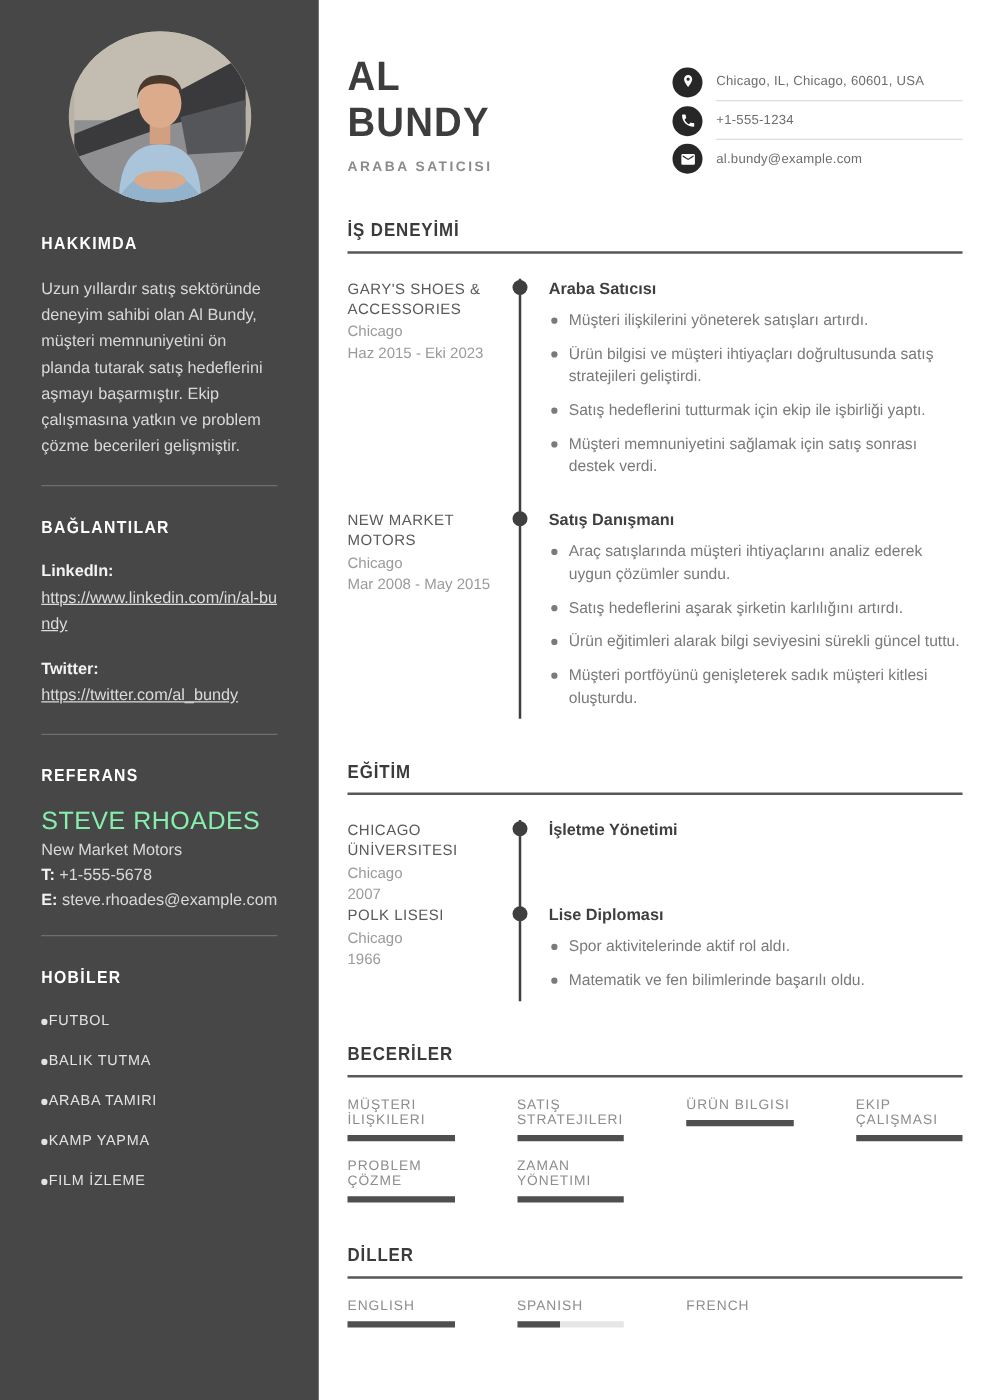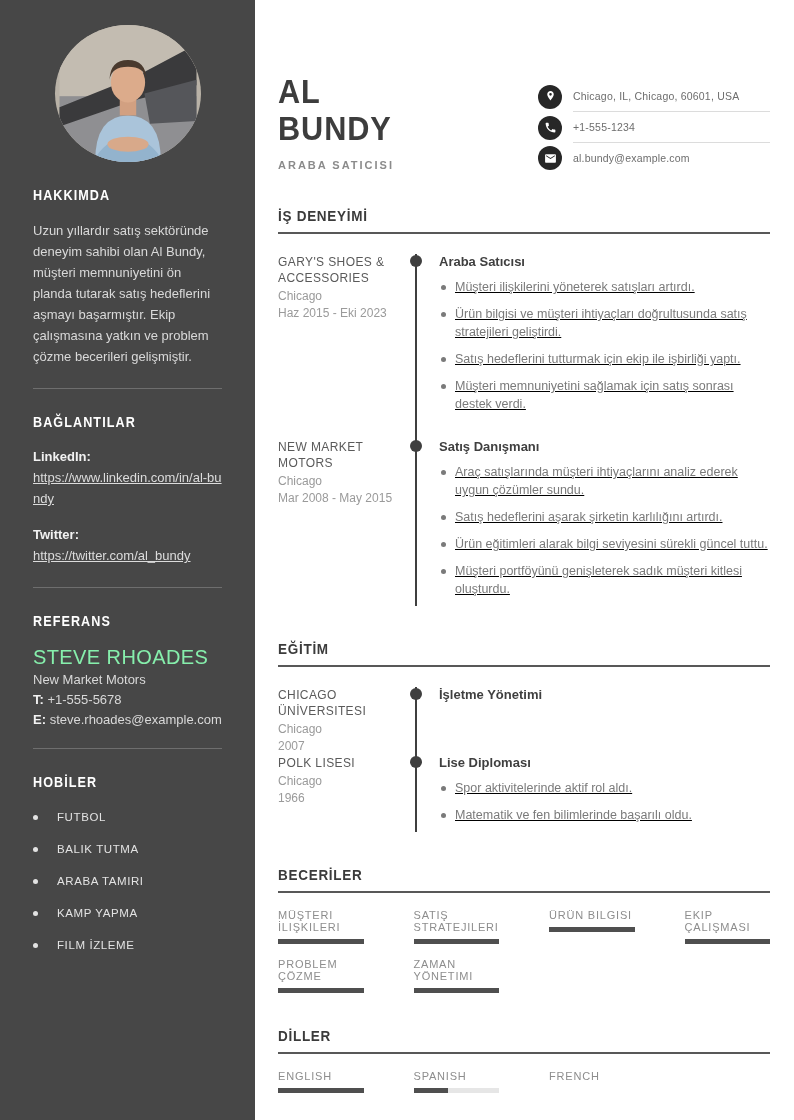--- a/index.html
+++ b/index.html
@@ -46,31 +46,31 @@
   .link-url {
     font-size: 13px; color: #dcdcdc; line-height: 21px;
     text-decoration: underline; word-break: break-all; display: block; cursor: pointer;
   }
   .ref-name { margin-top: 16px; font-size: 20px; color: #86efac; letter-spacing: .4px; }
   .ref-company { margin-top: 3px; font-size: 13px; color: #d9d9d9; }
   .ref-line { margin-top: 5px; font-size: 13px; color: #d9d9d9; }
   .ref-line b { color: #f2f2f2; }
   .hobby-list { list-style: none; margin-top: 8px; }
   .hobby-list li {
-    position: relative; padding-left: 24px;
+    position: relative; padding-left: 6px;
     font-size: 11.5px; letter-spacing: .6px; color: #e3e3e3;
     margin-top: 20px;
   }
   .hobby-list li::before {
     content: ''; position: absolute; left: 0; top: 4px;
     width: 5px; height: 5px; border-radius: 50%; background: #e3e3e3;
   }
 
   
-  .main { flex: 1; padding: 42px 24px 0 23px; margin-top: 31px; }
+  .main { flex: 1; padding: 42px 24px 0 23px; }
 
   .head { display: flex; justify-content: space-between; }
   .name-line {
     font-size: 33px; font-weight: 700; color: #3d3d3d;
     line-height: 37px; letter-spacing: 1px;
     transform: scaleX(.93); transform-origin: left;
   }
   .job-subtitle {
     margin-top: 12px; font-size: 11px; font-weight: 700;
     color: #8b8b8b; letter-spacing: 2px;
@@ -104,21 +104,21 @@
   .entry-main {
     flex: 1; border-left: 2px solid #3f3f3f;
     padding-left: 22px; padding-bottom: 26px; position: relative;
   }
   .entry:last-child .entry-main { padding-bottom: 8px; }
   .entry-main::before {
     content: ''; position: absolute; left: -7px; top: 1px;
     width: 12px; height: 12px; border-radius: 50%; background: #3f3f3f;
   }
   .role { font-size: 13px; font-weight: 700; color: #3f3f3f; }
-  .bullets { list-style: none; margin-top: 6px; text-decoration: underline; }
+  .bullets { list-style: none; margin-top: 6px; }
   .bullets li {
     position: relative; padding-left: 16px;
     font-size: 12.5px; color: #7a7a7a; line-height: 18px;
     margin-top: 9px;
   }
   .bullets li::before {
     content: ''; position: absolute; left: 2px; top: 7px;
     width: 5px; height: 5px; border-radius: 50%; background: #7a7a7a;
   }
 

